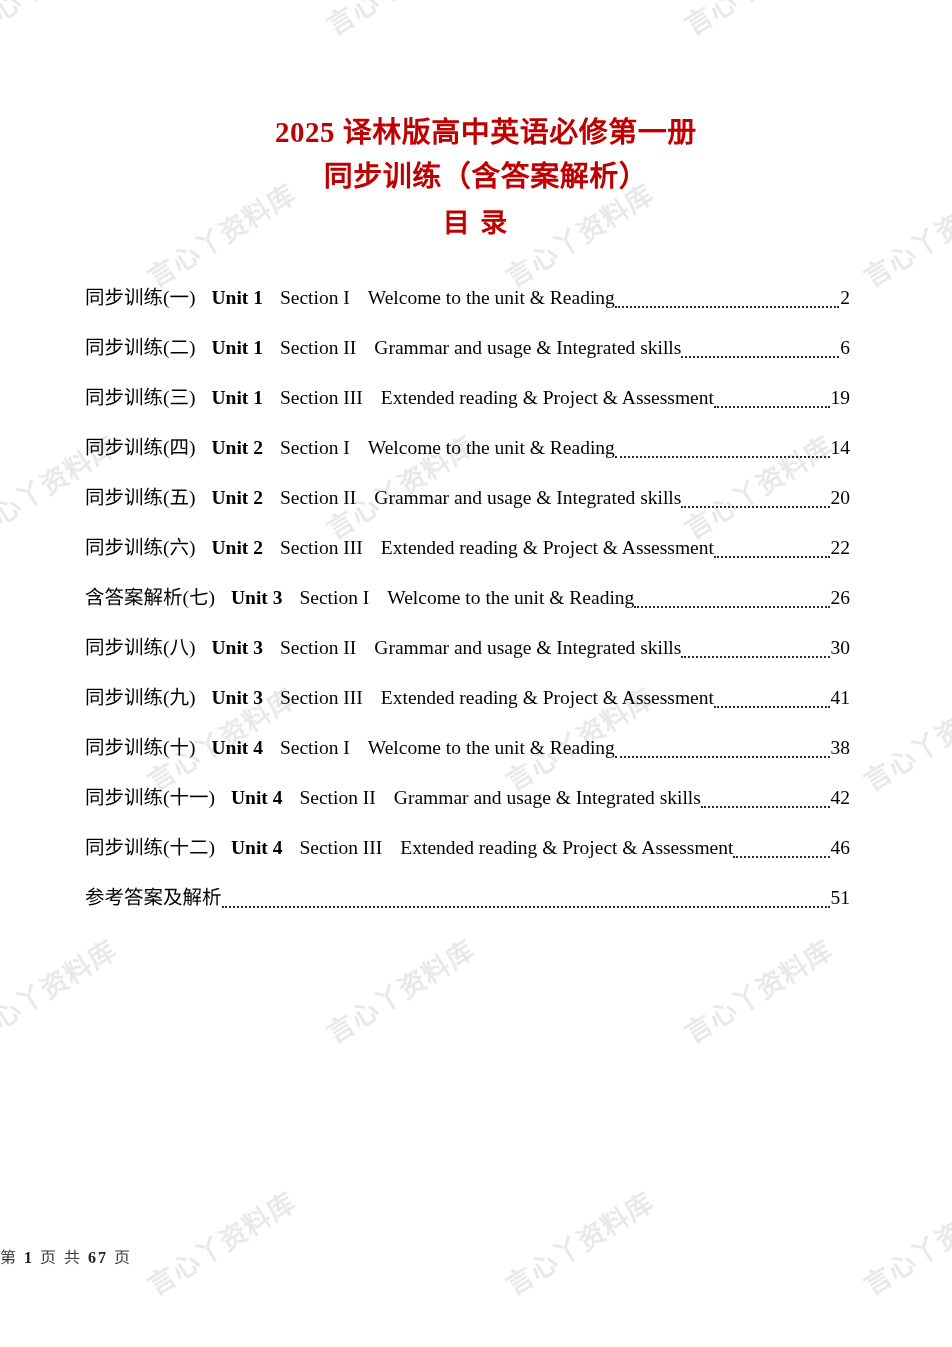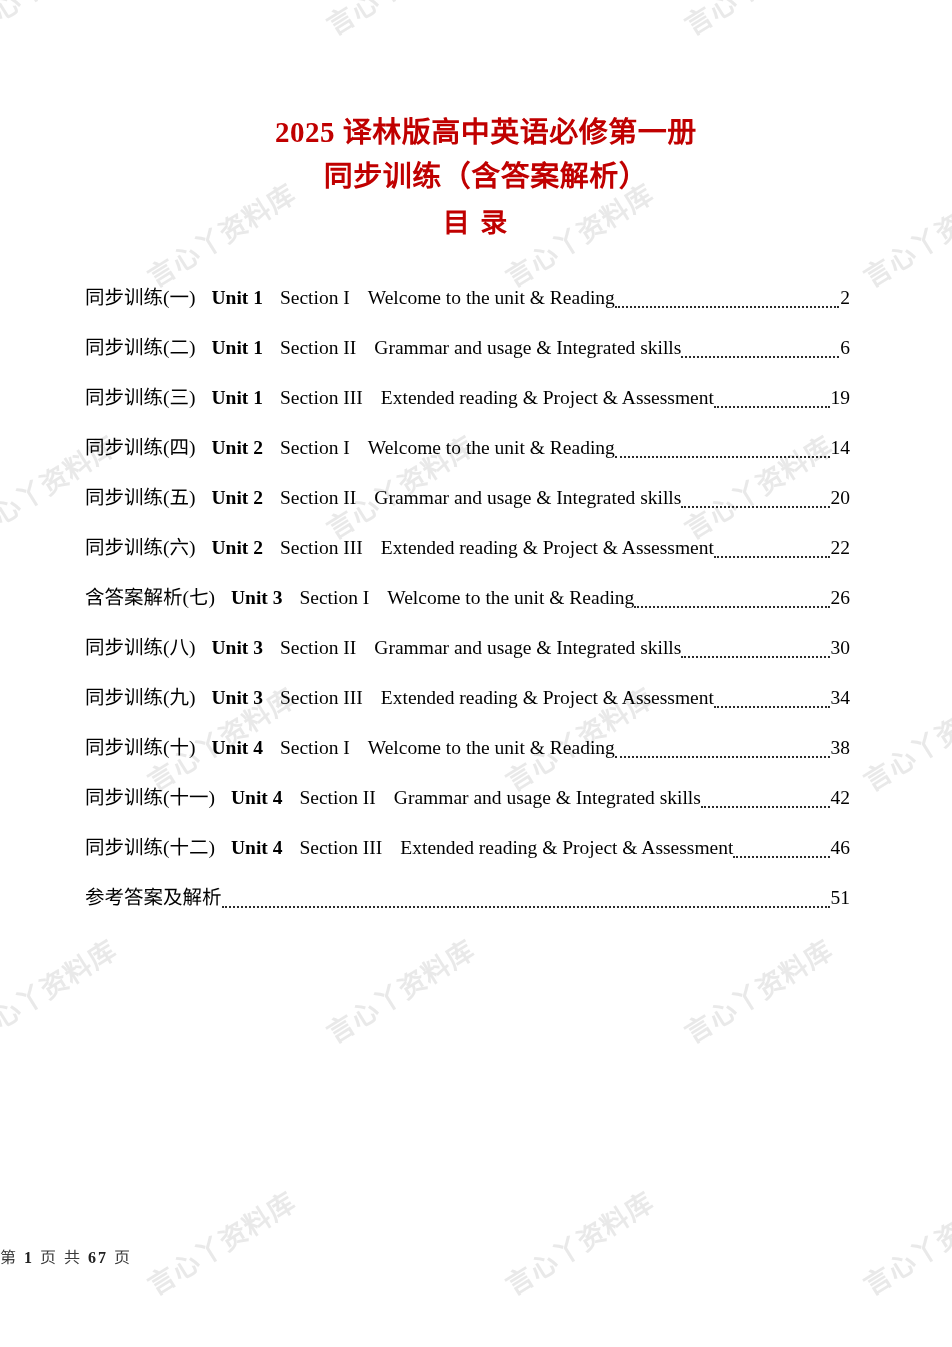--- a/index.html
+++ b/index.html
@@ -233,21 +233,21 @@
         <span class="entry-topic">Grammar and usage &amp; Integrated skills</span>
         <span class="leader"></span>
         <span class="entry-page">30</span>
       </li>
       <li class="toc-entry">
         <span class="entry-label">同步训练(九)</span>
         <span class="entry-unit">Unit 3</span>
         <span class="entry-section">Section III</span>
         <span class="entry-topic">Extended reading &amp; Project &amp; Assessment</span>
         <span class="leader"></span>
-        <span class="entry-page">34</span>
+        <span class="entry-page">41</span>
       </li>
       <li class="toc-entry">
         <span class="entry-label">同步训练(十)</span>
         <span class="entry-unit">Unit 4</span>
         <span class="entry-section">Section I</span>
         <span class="entry-topic">Welcome to the unit &amp; Reading</span>
         <span class="leader"></span>
         <span class="entry-page">38</span>
       </li>
       <li class="toc-entry">

